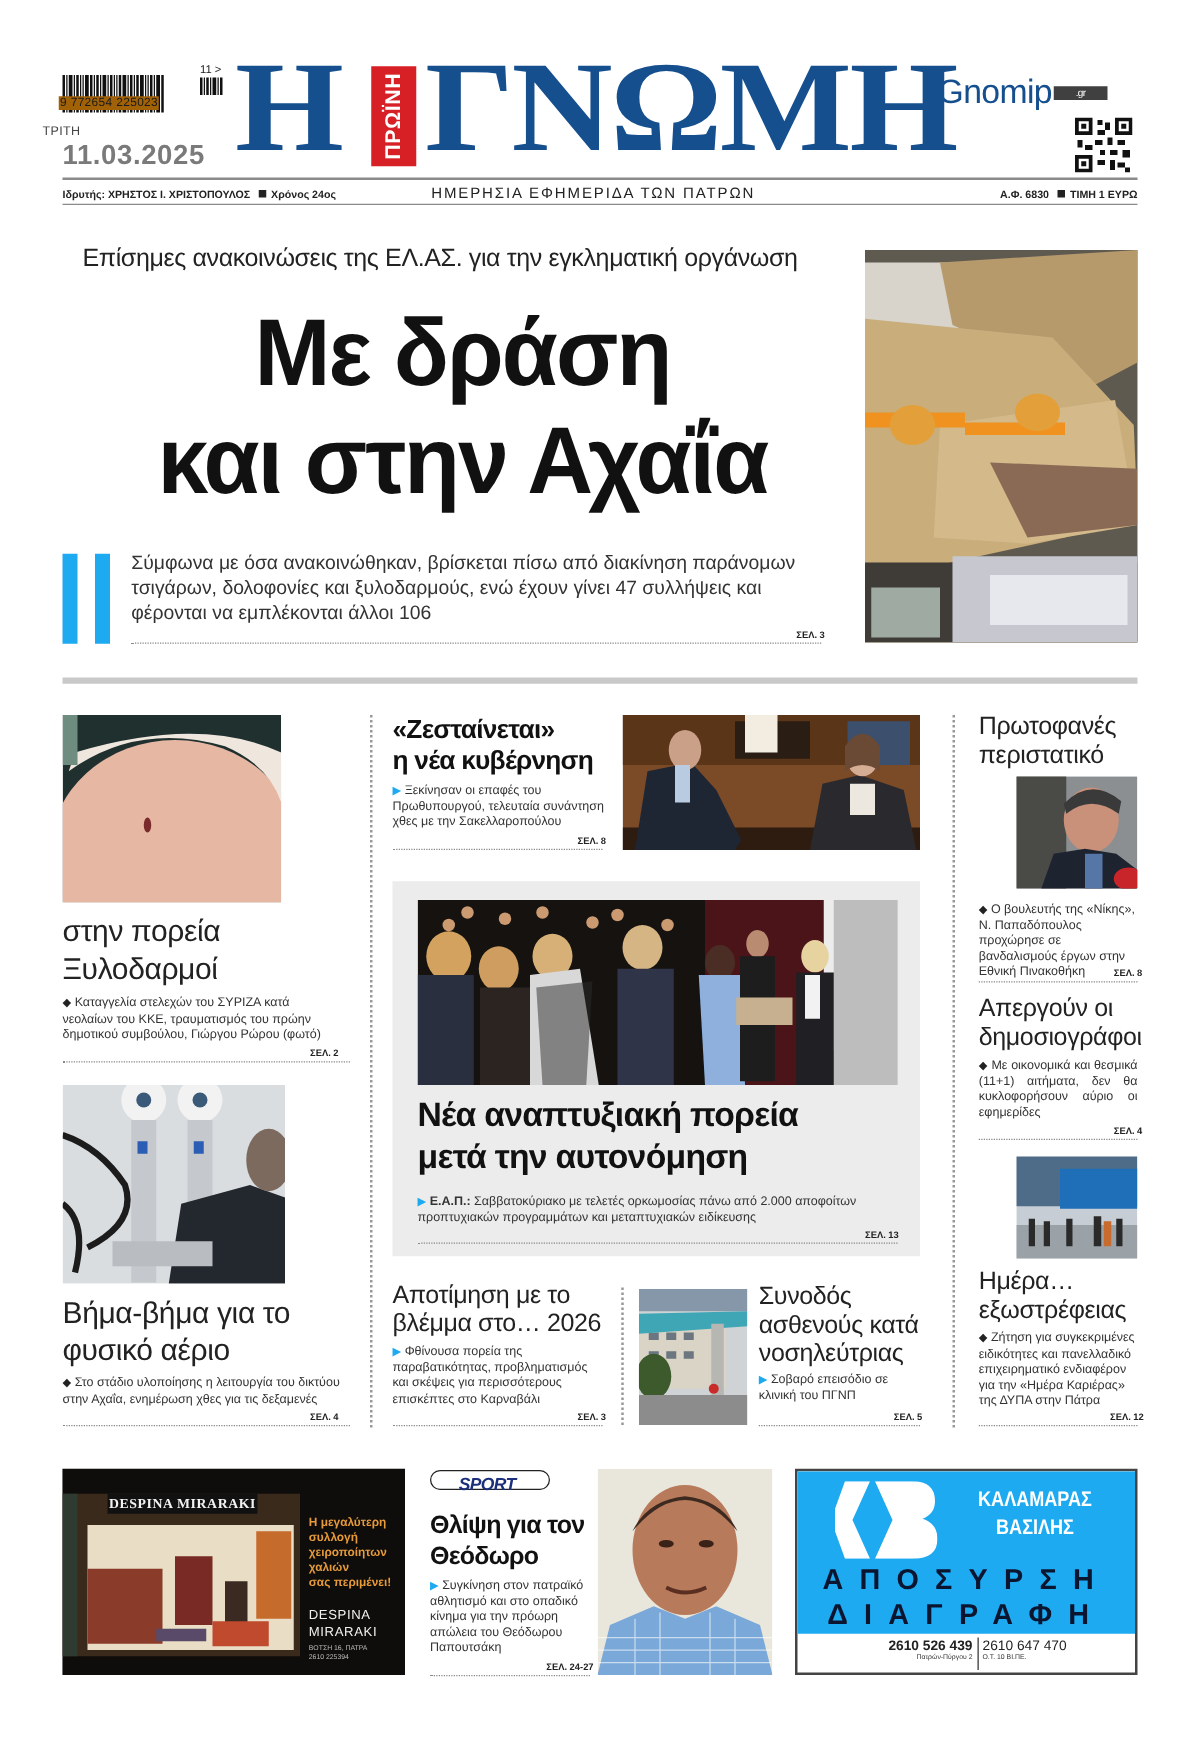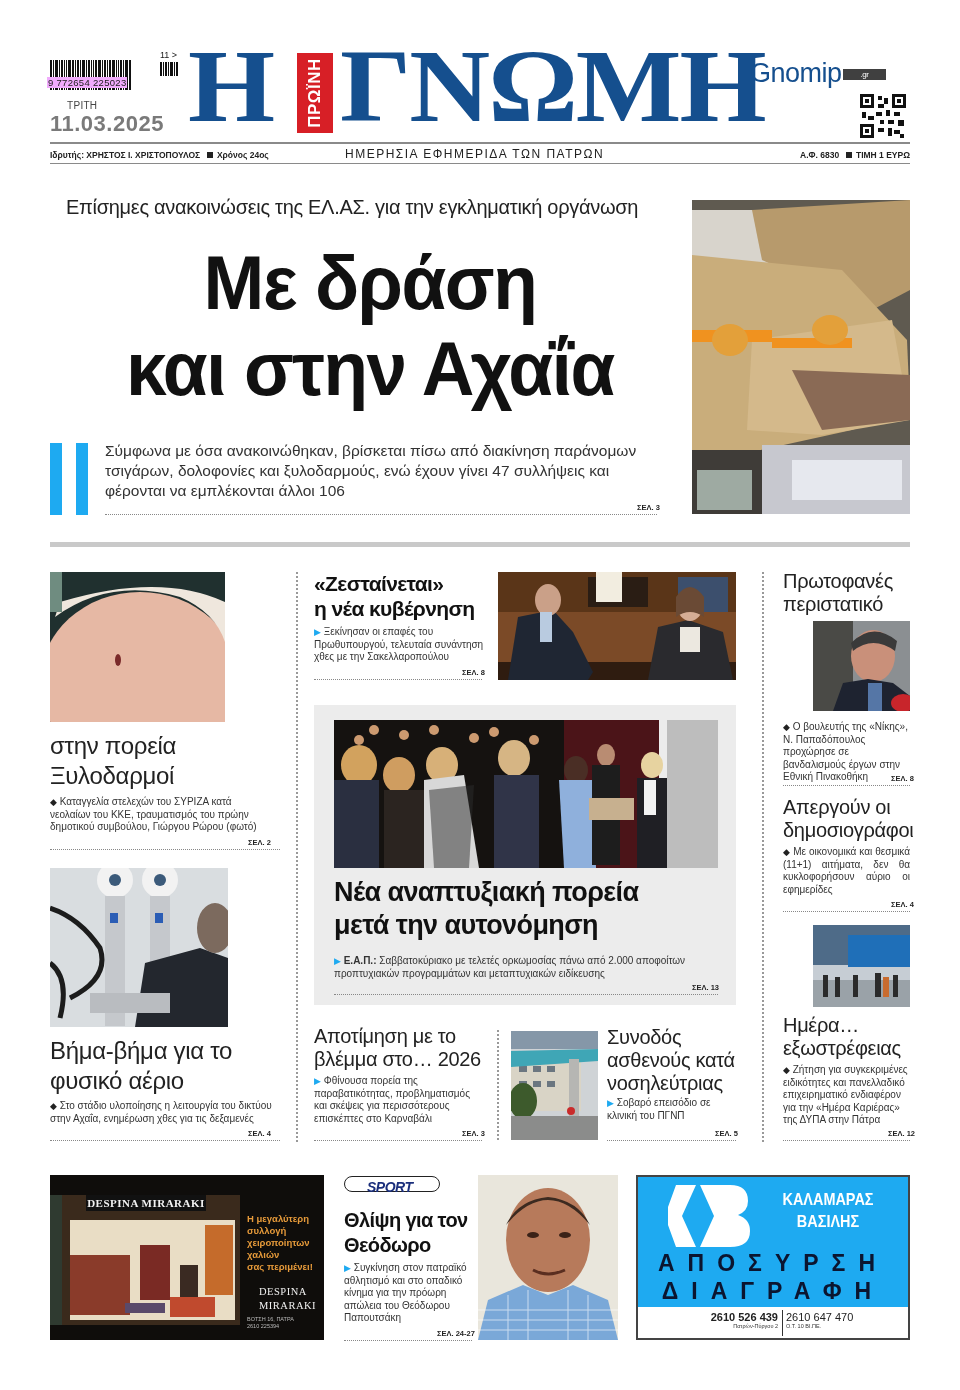--- a/index.html
+++ b/index.html
@@ -3,25 +3,25 @@
 <meta charset="utf-8">
 <style>
   * { box-sizing: border-box; margin: 0; padding: 0; }
   html, body { width: 960px; height: 1390px; background: #ffffff; overflow: hidden; }
   body { position: relative; font-family: "Liberation Sans", sans-serif; color: #1a1a1a; }
   .abs { position: absolute; }
 
   
   .barcode { left: 50px; top: 50px; width: 100px; height: 40px; display: flex; align-items: flex-end; gap: 1px; }
   .barcode span { display: block; background: #111; height: 30px; }
-  .barcode-num { left: 47px; top: 77px; font-size: 9.5px; letter-spacing: 0.3px; background:#f0abfc; padding: 0 1px; }
+  .barcode-num { left: 47px; top: 77px; font-size: 9.5px; letter-spacing: 0.3px; background:#a16207; padding: 0 1px; }
   .issue-code { left: 160px; top: 50px; font-size: 9px; }
   .mini-bars { left: 160px; top: 62px; width: 18px; height: 14px; display:flex; gap:1px; }
   .mini-bars span { display:block; background:#111; height:14px; }
-  .weekday { left: 67px; top: 100px; font-size: 10px; color:#444; letter-spacing: 0.3px; }
+  .weekday { left: 34px; top: 100px; font-size: 10px; color:#444; letter-spacing: 0.3px; }
   .date { left: 50px; top: 111px; font-size: 22px; font-weight: bold; color: #7a7a7a; letter-spacing: 0.5px; }
   .logo-pro { left: 297px; top: 53px; width: 36px; height: 80px; background: #d71f26; }
   .logo-pro span { position:absolute; left: 50%; top: 50%; transform: translate(-50%,-50%) rotate(-90deg); color:#fff; font-weight: bold; font-size: 17px; white-space: nowrap; letter-spacing: 0.5px; }
   .logo-word { left: 340px; top: 40px; font-family: "Liberation Serif", serif; font-weight: bold; font-size: 112px; line-height: 100px; color: #154f8e; letter-spacing: -2px; transform: scaleY(0.92); transform-origin: top left; }
   .logo-h-text { left: 188px; top: 40px; font-family: "Liberation Serif", serif; font-weight: bold; font-size: 112px; line-height: 100px; color: #154f8e; transform: scaleY(0.92); transform-origin: top left; }
   .gnomip { left: 750px; top: 58px; font-size: 27px; color: #154f8e; letter-spacing: -0.5px; }
   .gnomip .gr { display:inline-block; background:#404040; color:#fff; font-size: 8px; padding: 1px 18px; vertical-align: middle; margin-left: 1px; }
   .qr { left: 860px; top: 94px; width: 46px; height: 44px; }
   .rule1 { left: 50px; top: 142px; width: 860px; height: 2px; background: #8a8a8a; }
   .founder { left: 50px; top: 150px; font-size: 8.5px; font-weight: bold; color:#222; }
@@ -440,21 +440,21 @@
     <rect x="0" y="20" width="12" height="130" fill="#2f3a30"></rect>
   </svg>
   <div class="abs" style="left:36px; top:20px; width:120px; height:16px; background:#111; color:#f2f2f2; font-family:'Liberation Serif',serif; font-weight:bold; font-size:11px; text-align:center; line-height:16px; letter-spacing:0.5px;">DESPINA MIRARAKI</div>
   <div class="abs" style="left:197px; top:38px; width:76px; color:#e69a3a; font-size:9.5px; line-height:12px; font-weight:bold;">
     <div>Η μεγαλύτερη</div>
     <div>συλλογή</div>
     <div>χειροποίητων</div>
     <div>χαλιών</div>
     <div>σας περιμένει!</div>
   </div>
-  <div class="abs" style="left:209px; top:110px; color:#f0f0f0; font-family:Liberation Serif, serif; font-size:10.5px; line-height:14px; letter-spacing:0.5px;">
+  <div class="abs" style="left:197px; top:110px; color:#f0f0f0; font-family:Liberation Sans, sans-serif; font-size:10.5px; line-height:14px; letter-spacing:0.5px;">
     <div>DESPINA</div>
     <div>MIRARAKI</div>
   </div>
   <div class="abs" style="left:197px; top:141px; color:#bbb; font-size:5.5px; line-height:7px;">
     <div>ΒΟΤΣΗ 16, ΠΑΤΡΑ</div>
     <div>2610 225394</div>
   </div>
 </div>
 
 <div class="abs sport-pill">

